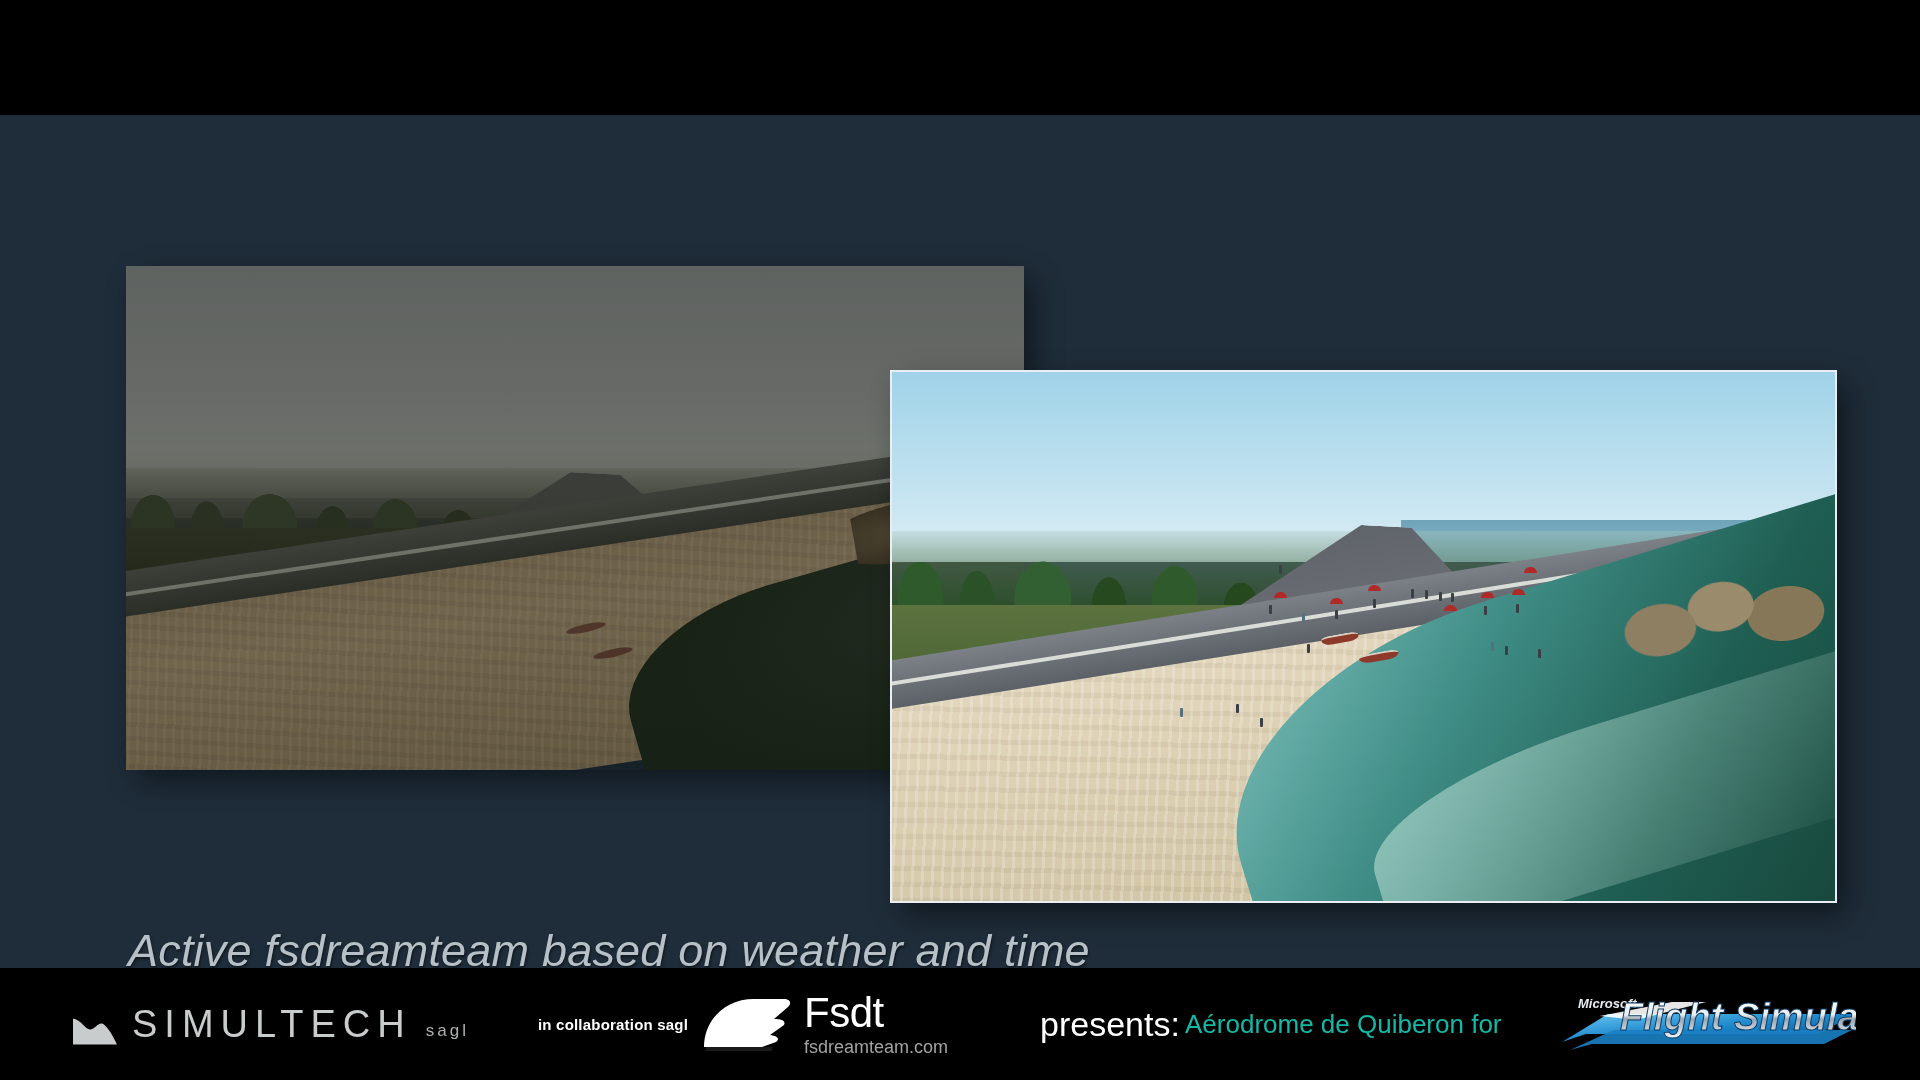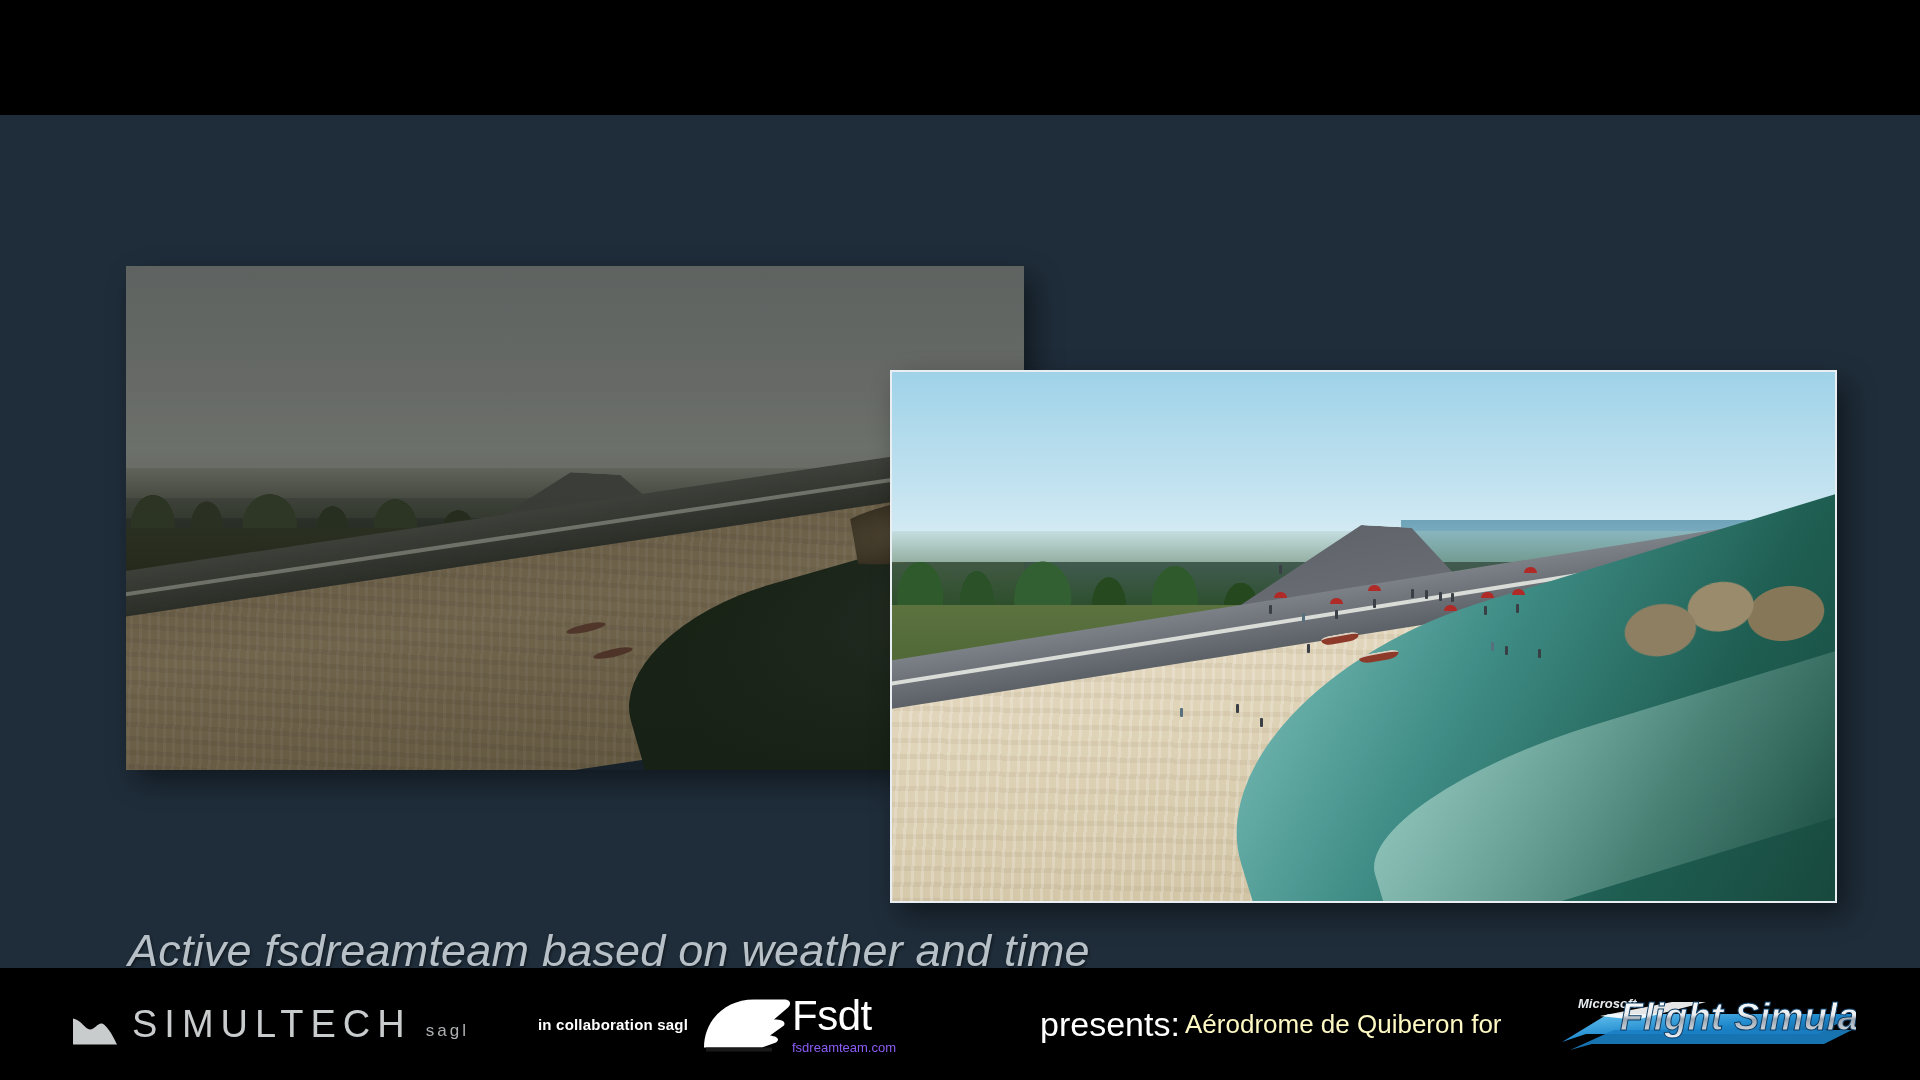--- a/index.html
+++ b/index.html
@@ -164,30 +164,30 @@
   .st-mark   { width:46px; height:34px; }
   .st-word   { font-size:38px; letter-spacing:7px; color:#c9cccd;
                font-family:"Liberation Sans", sans-serif; font-weight:300; }
   .st-sagl   { font-size:17px; letter-spacing:3px; color:#aeb1b3; 
                padding-bottom:5px; }
 
   .collab { position:absolute; left:538px; top:50%; transform:translateY(-50%);
             font-size:15px; font-weight:bold; color:#fff; letter-spacing:.2px; }
 
   .fsdt { position:absolute; left:700px; top:50%; transform:translateY(-50%);
-          display:flex; align-items:center; }
+          display:flex; align-items:center; gap:12px; }
   .fsdt-wing { width:92px; height:58px; }
   .fsdt-text { display:flex; flex-direction:column; line-height:1; }
   .fsdt-name { font-size:42px; color:#fff; font-weight:400; letter-spacing:-.5px; }
-  .fsdt-url  { font-size:13px; color:#8b5cf6; margin-top:4px; }
+  .fsdt-url  { font-size:18px; color:#a3a3a3; margin-top:4px; }
 
   .presents { position:absolute; left:1040px; top:50%; transform:translateY(-50%);
               font-size:34px; color:#fff; }
   .title-for{ position:absolute; left:1185px; top:50%; transform:translateY(-50%);
-              font-size:26px; color:#fef9c3; white-space:nowrap; }
+              font-size:26px; color:#14b8a6; white-space:nowrap; }
 
   .msfs { position:absolute; left:1556px; top:50%; transform:translateY(-50%);
           width:300px; height:76px; }
 </style>
 </head>
 <body>
 
 <div id="slide">
 
   <div class="bar-top"></div>

